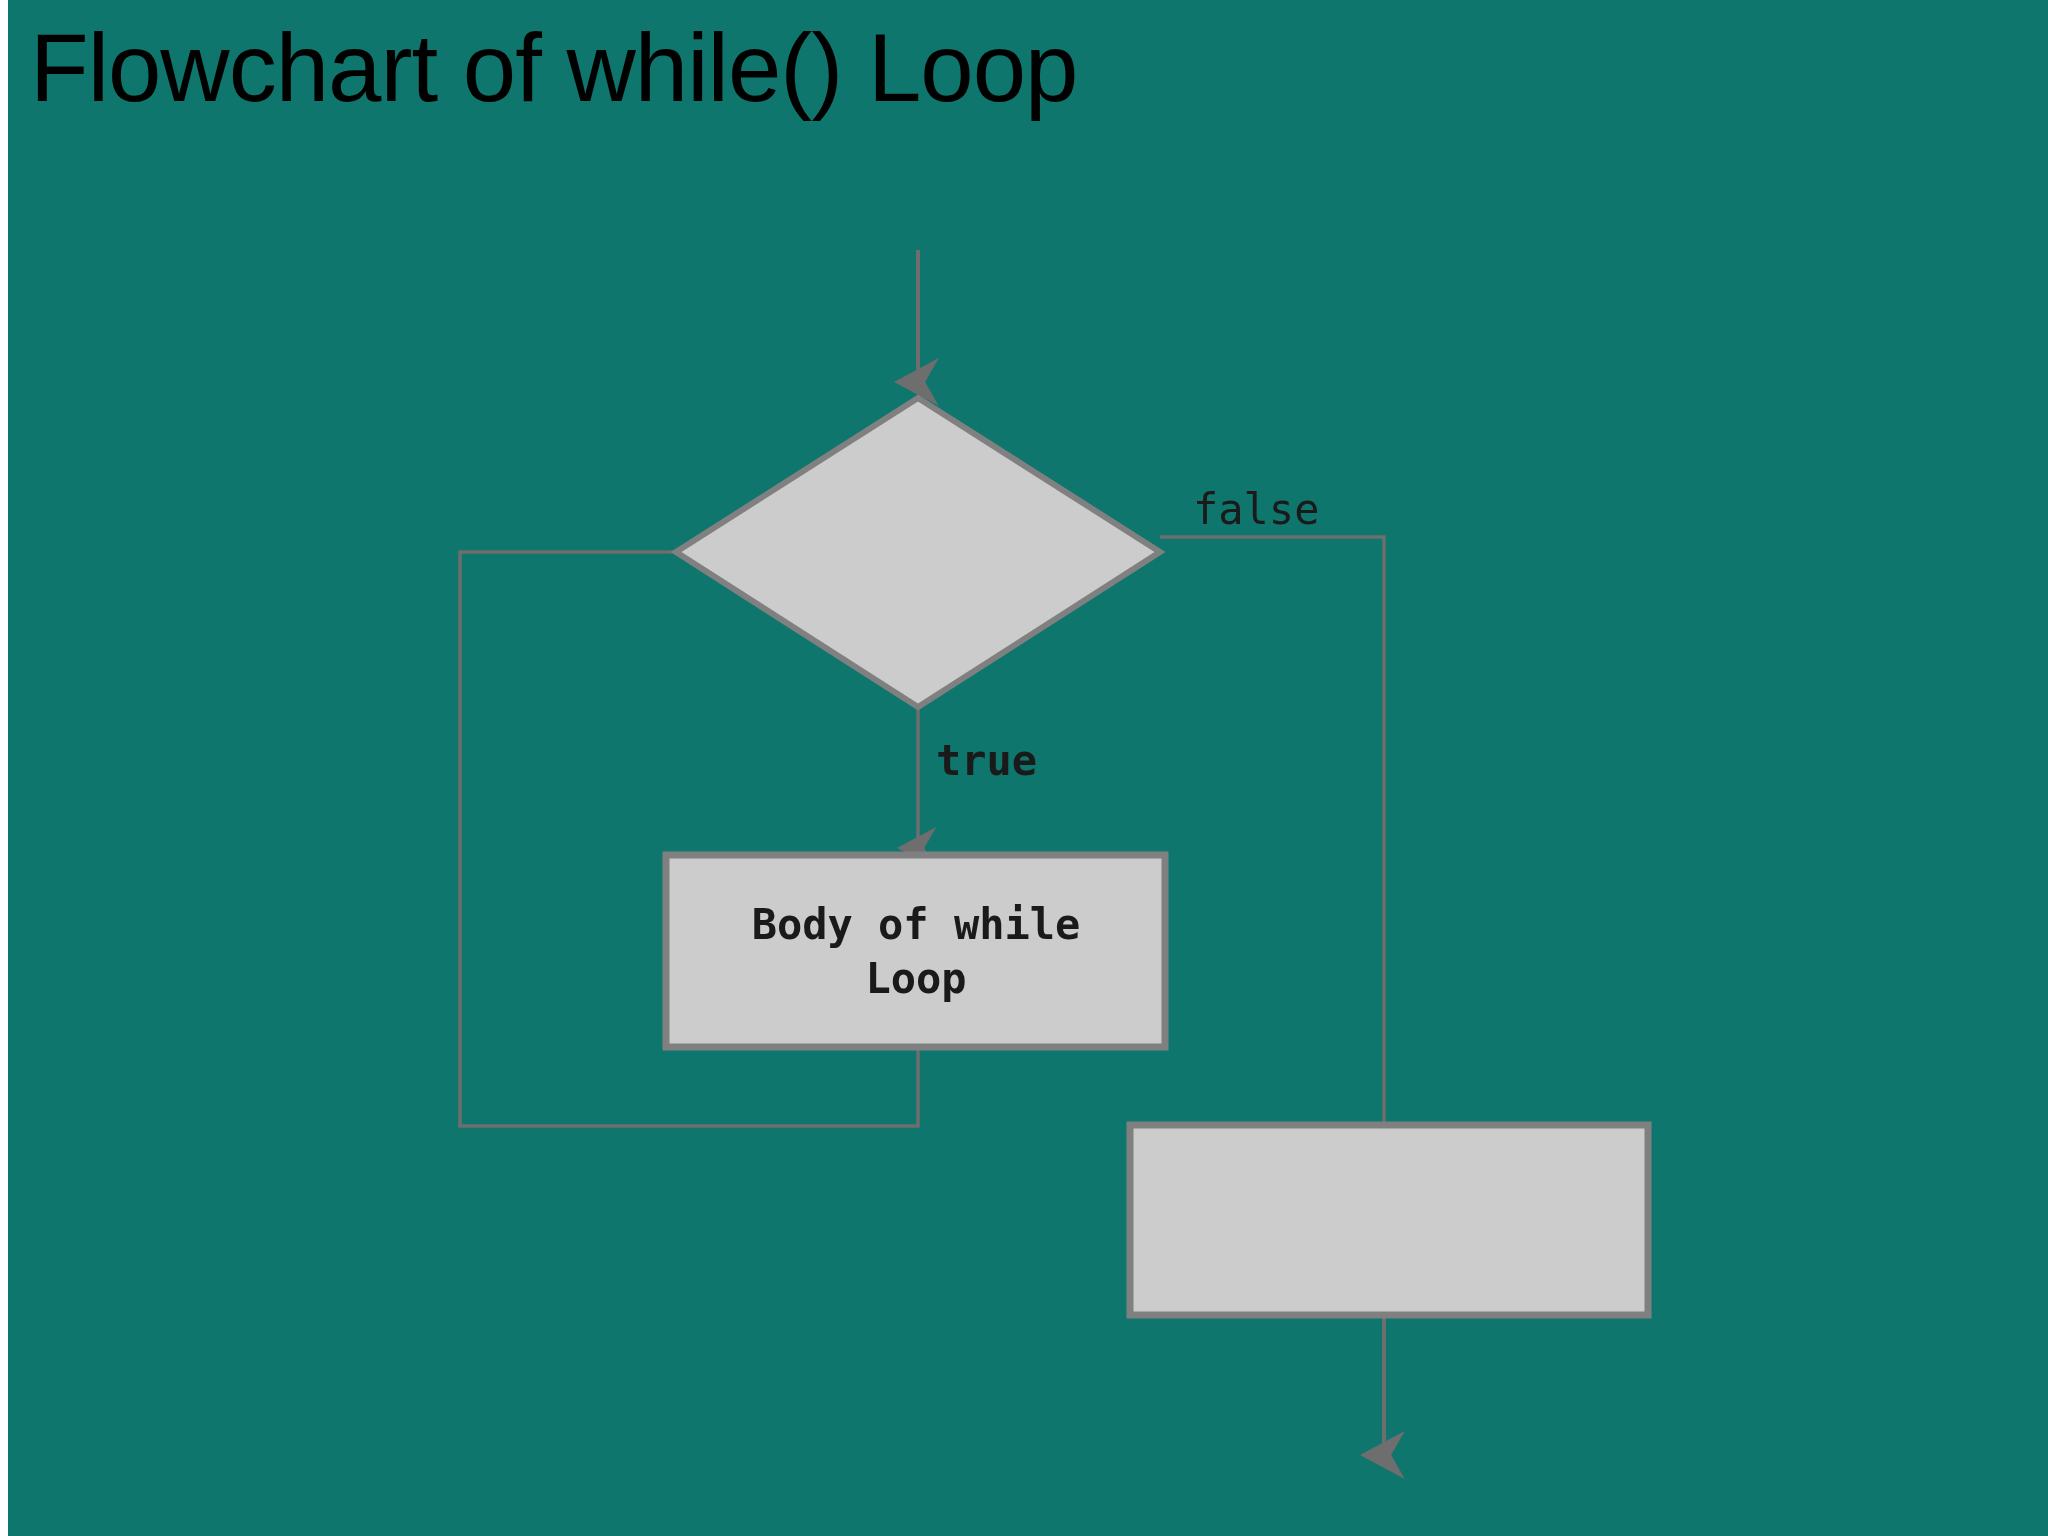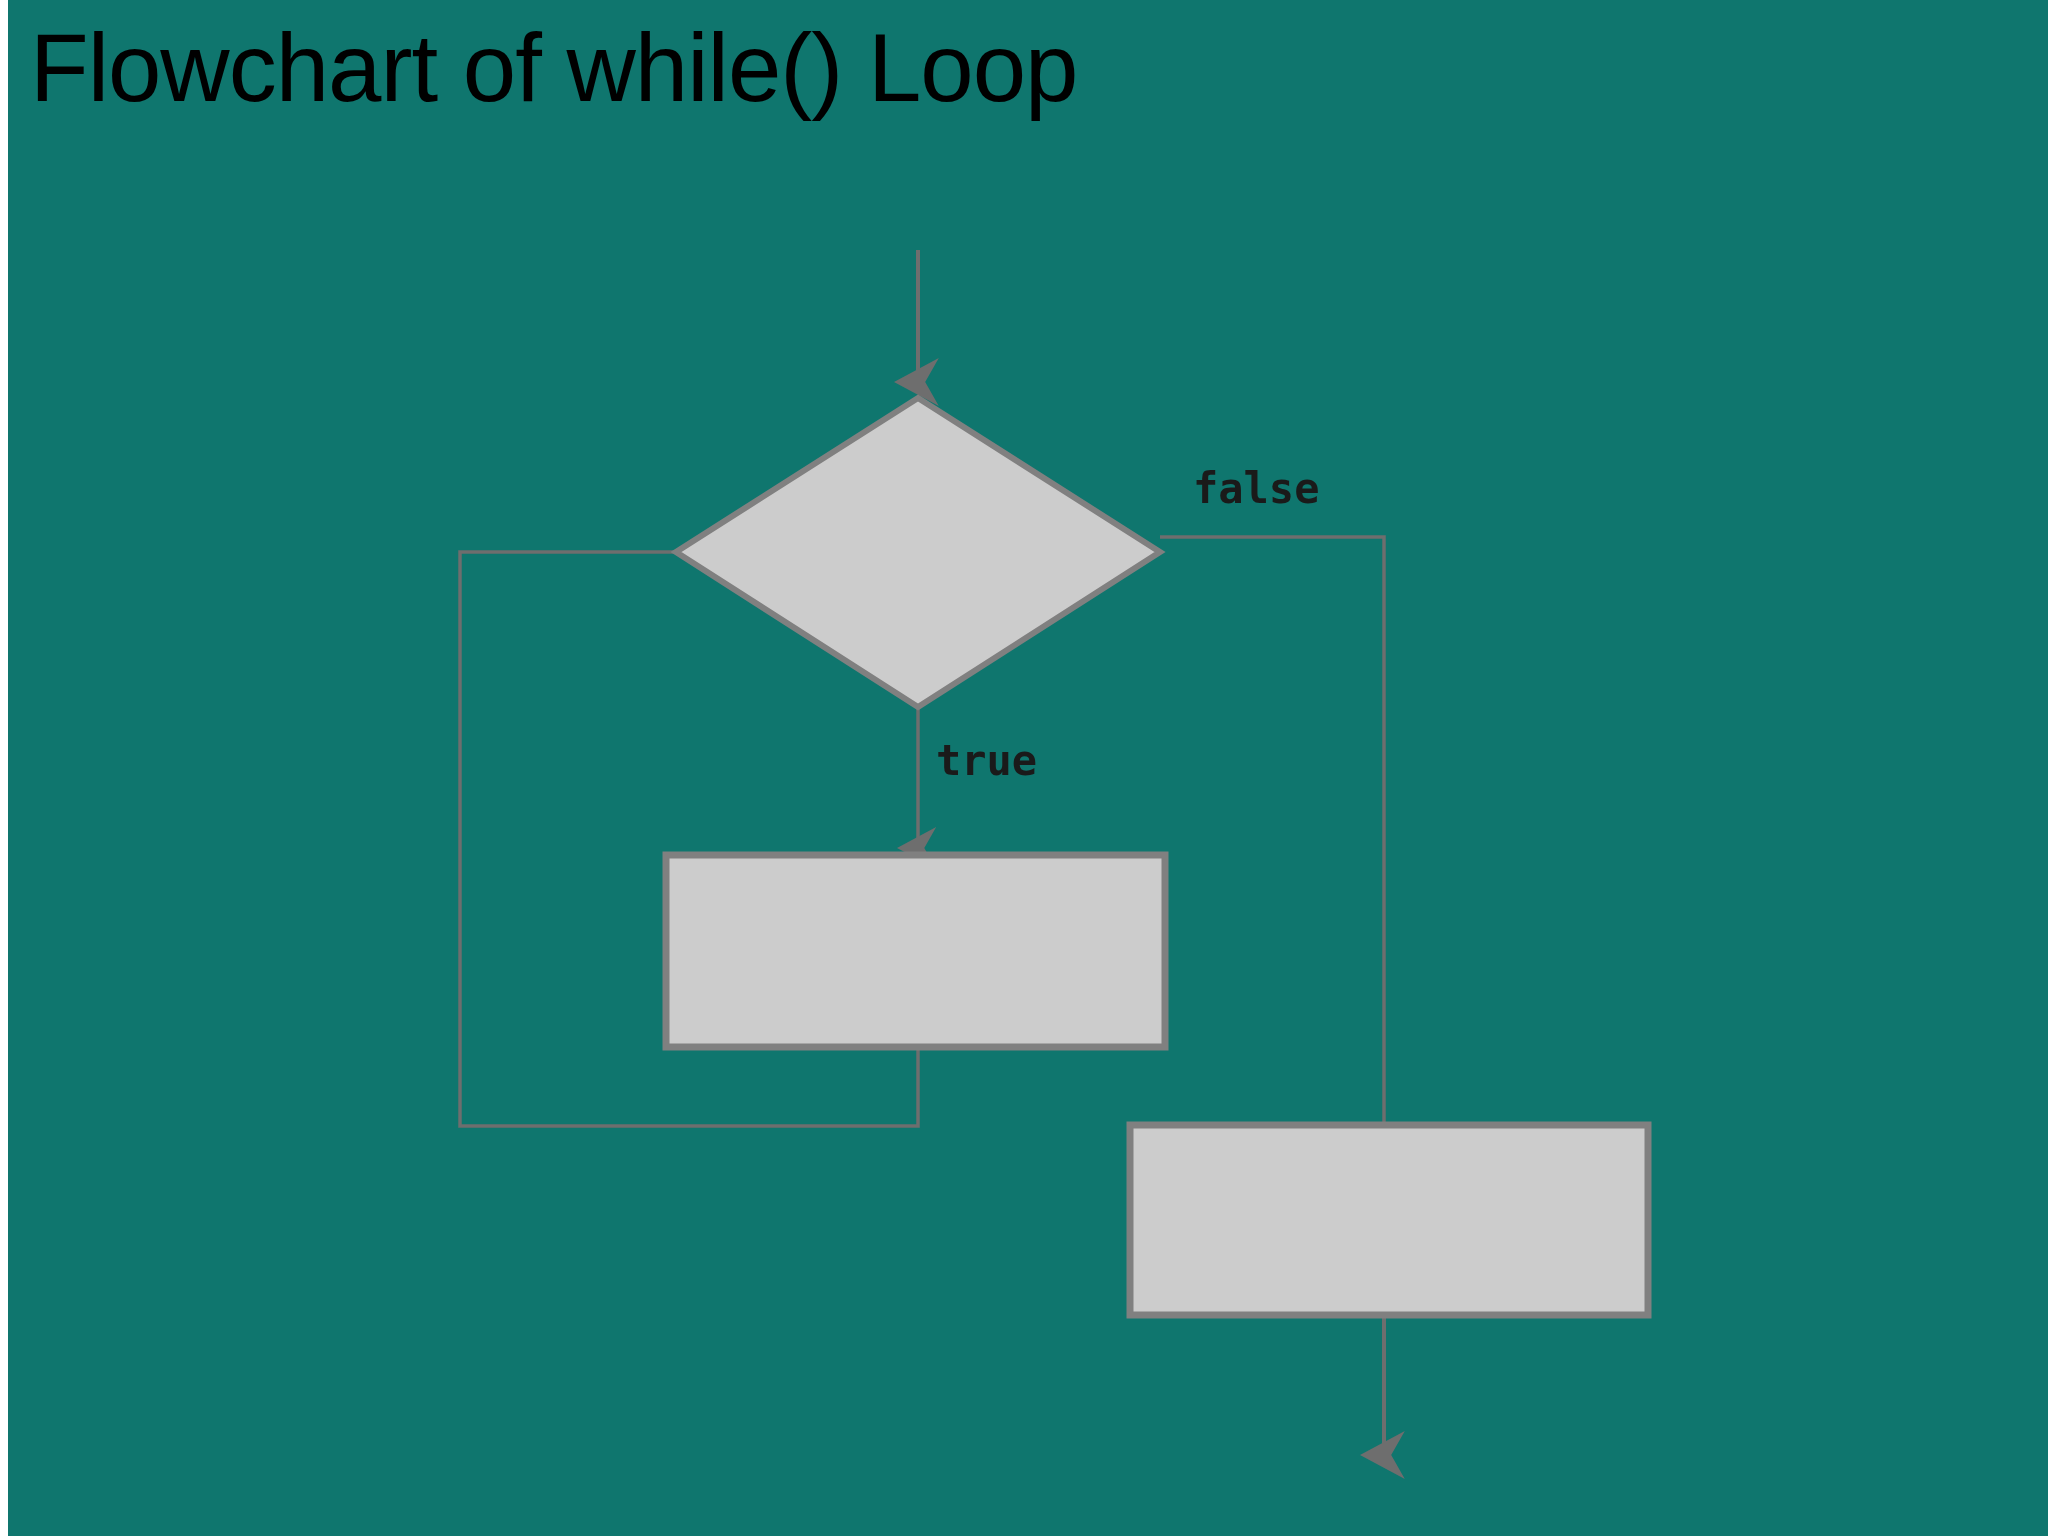--- a/index.html
+++ b/index.html
@@ -63,23 +63,23 @@
   }
   #statement-label {
     left: 1122px;
     top: 1168px;
     width: 520px;
     font-size: 42px;
   }
   #edge-label-false {
     position: absolute;
     left: 1185px;
-    top: 464px;
+    top: 485px;
     font-family: "DejaVu Sans Mono", "Liberation Mono", monospace;
-    font-weight: bold;
+    font-weight: normal;
     font-size: 42px;
     color: #1a1a1a;
     white-space: pre;
   }
   #edge-label-true {
     position: absolute;
     left: 928px;
     top: 736px;
     font-family: "DejaVu Sans Mono", "Liberation Mono", monospace;
     font-weight: bold;
@@ -114,19 +114,21 @@
     <line x1="1376" y1="1316" x2="1376" y2="1455" stroke="#6e6e6e" stroke-width="4" marker-end="url(#arrowhead)"></line>
 
     <polygon points="910,398 1152,552 910,707 668,552" fill="#cccccc" stroke="#808080" stroke-width="6" stroke-linejoin="miter"></polygon>
 
     <rect x="658" y="855" width="499" height="192" fill="#cccccc" stroke="#808080" stroke-width="7"></rect>
 
     <rect x="1122" y="1125" width="518" height="190" fill="#cccccc" stroke="#808080" stroke-width="7"></rect>
   </svg>
 
 
+  <div class="node-label" id="body-label"><span>Body of while</span>
+<span>Loop</span></div>
 
 
   <div id="edge-label-false">false</div>
 
   <div id="edge-label-true">true</div>
 
 </div>
 
 </body></html>

